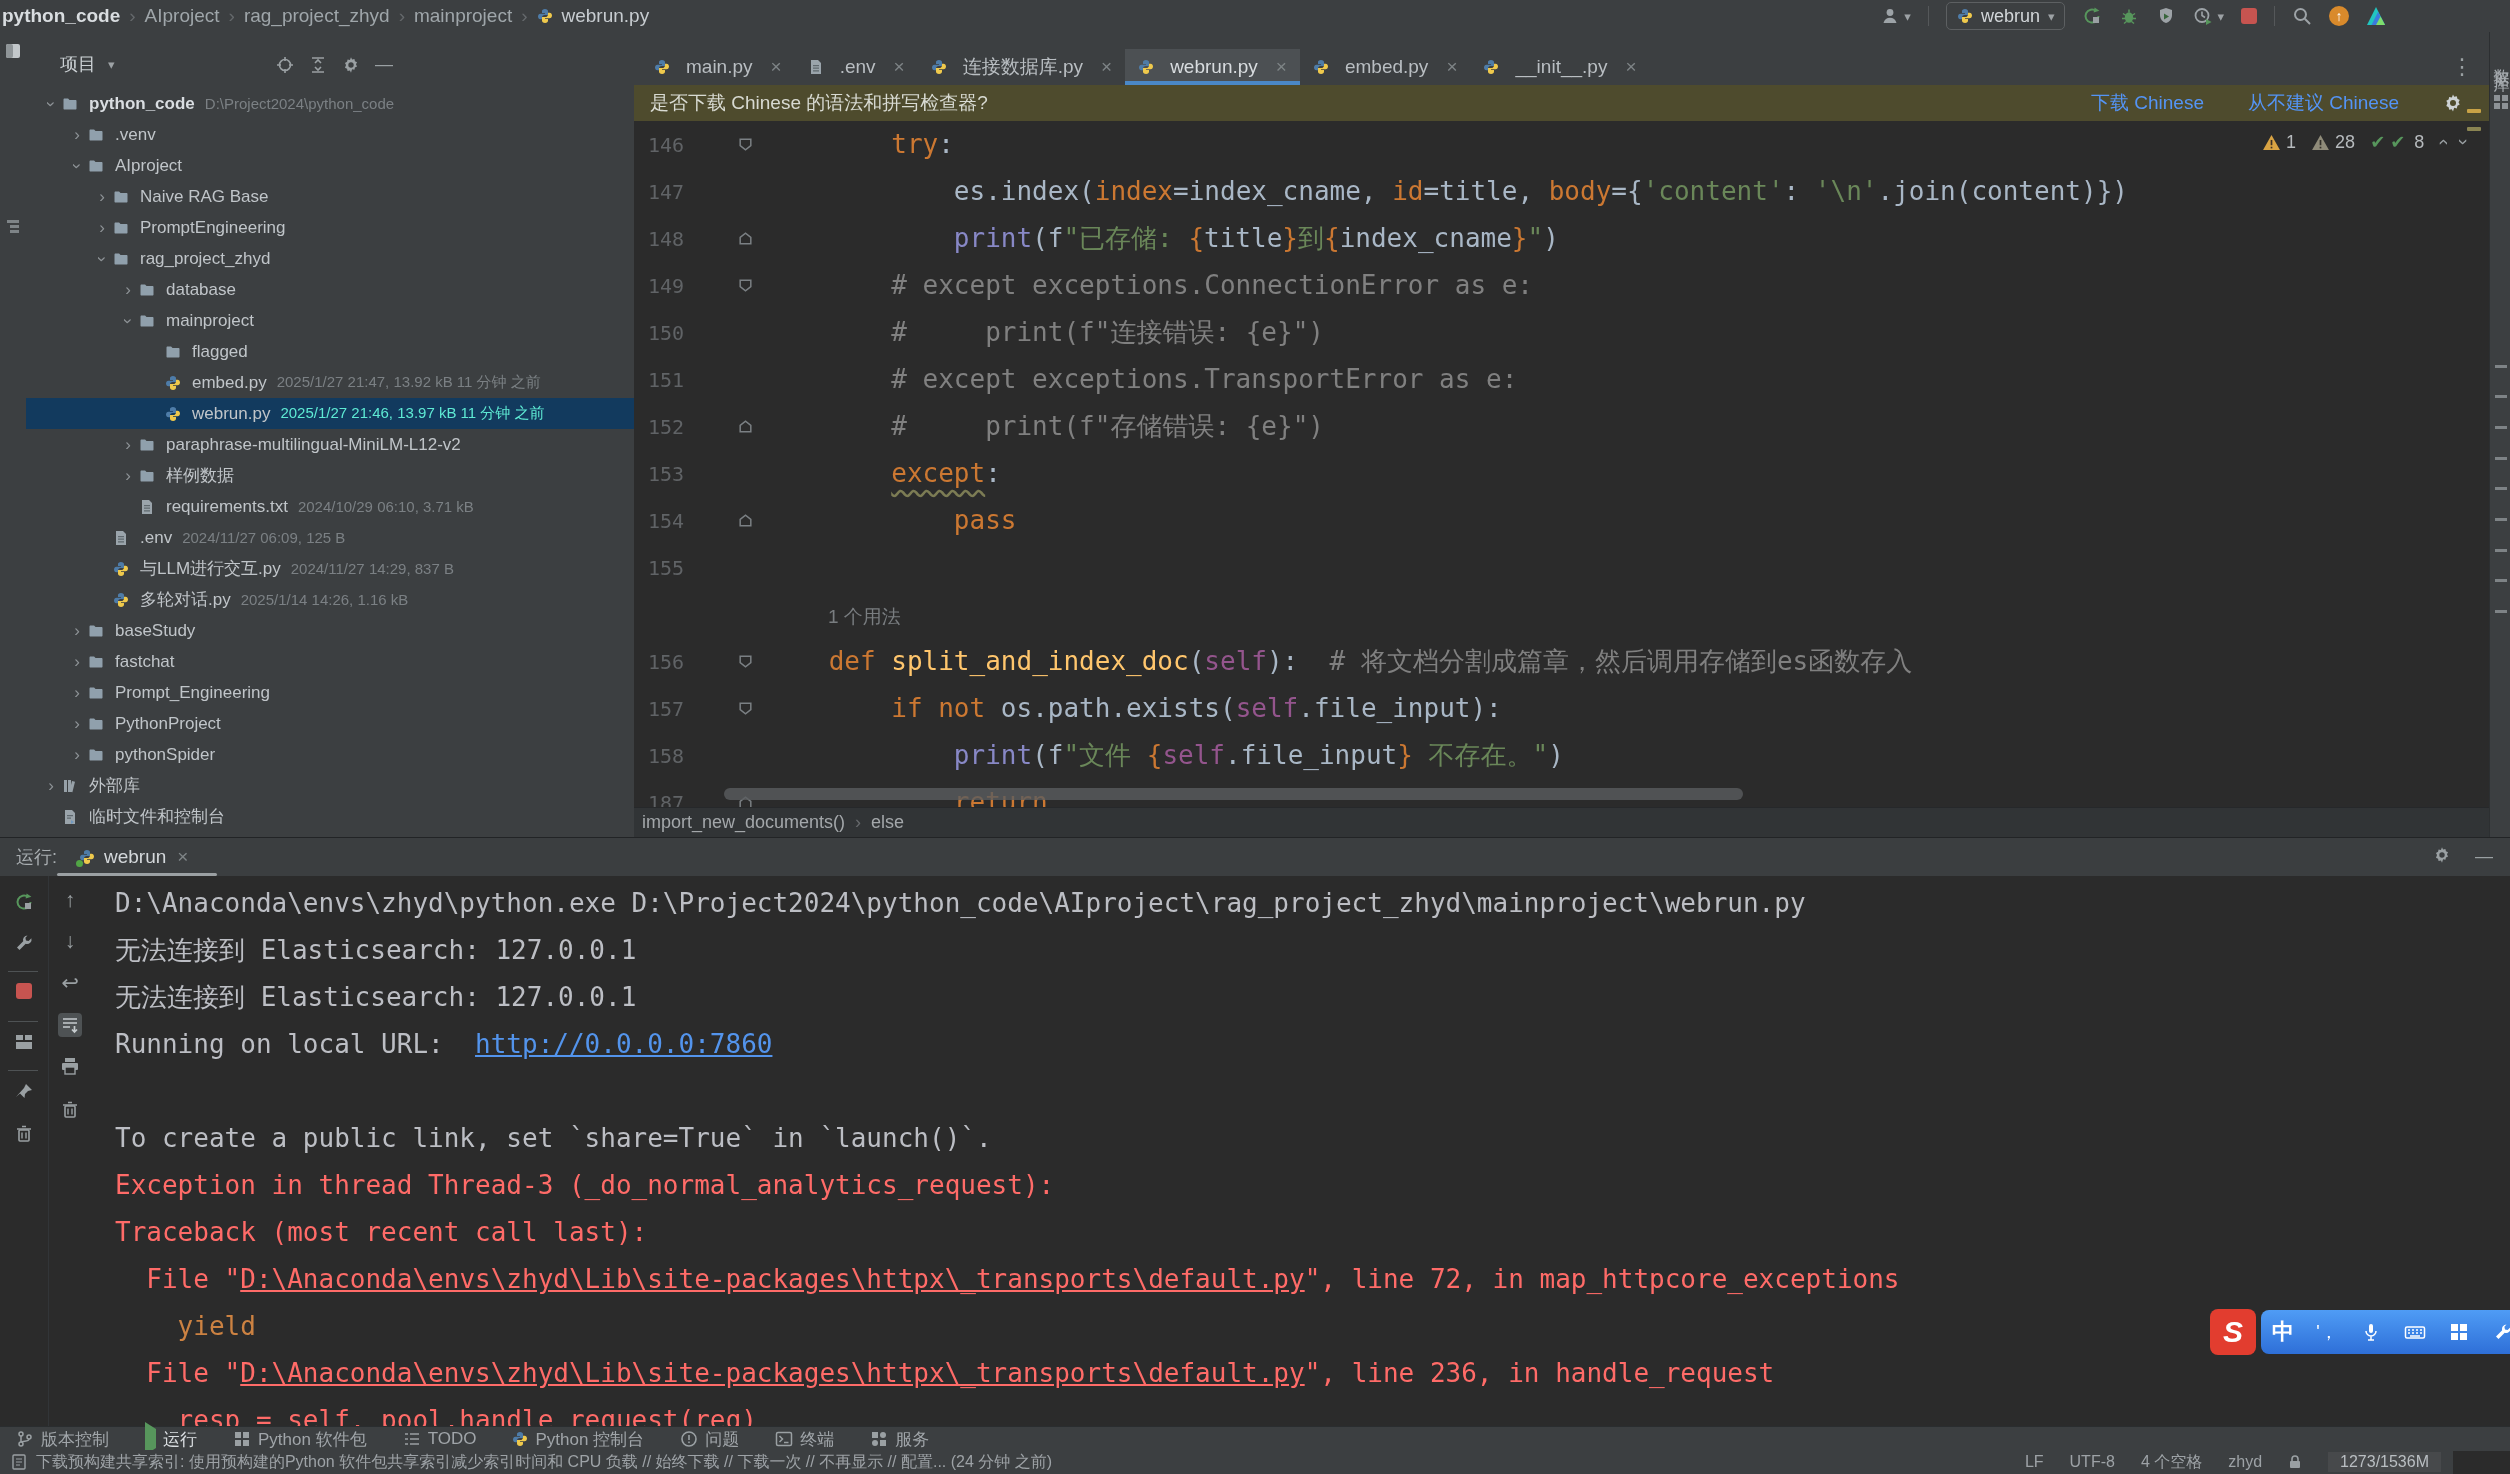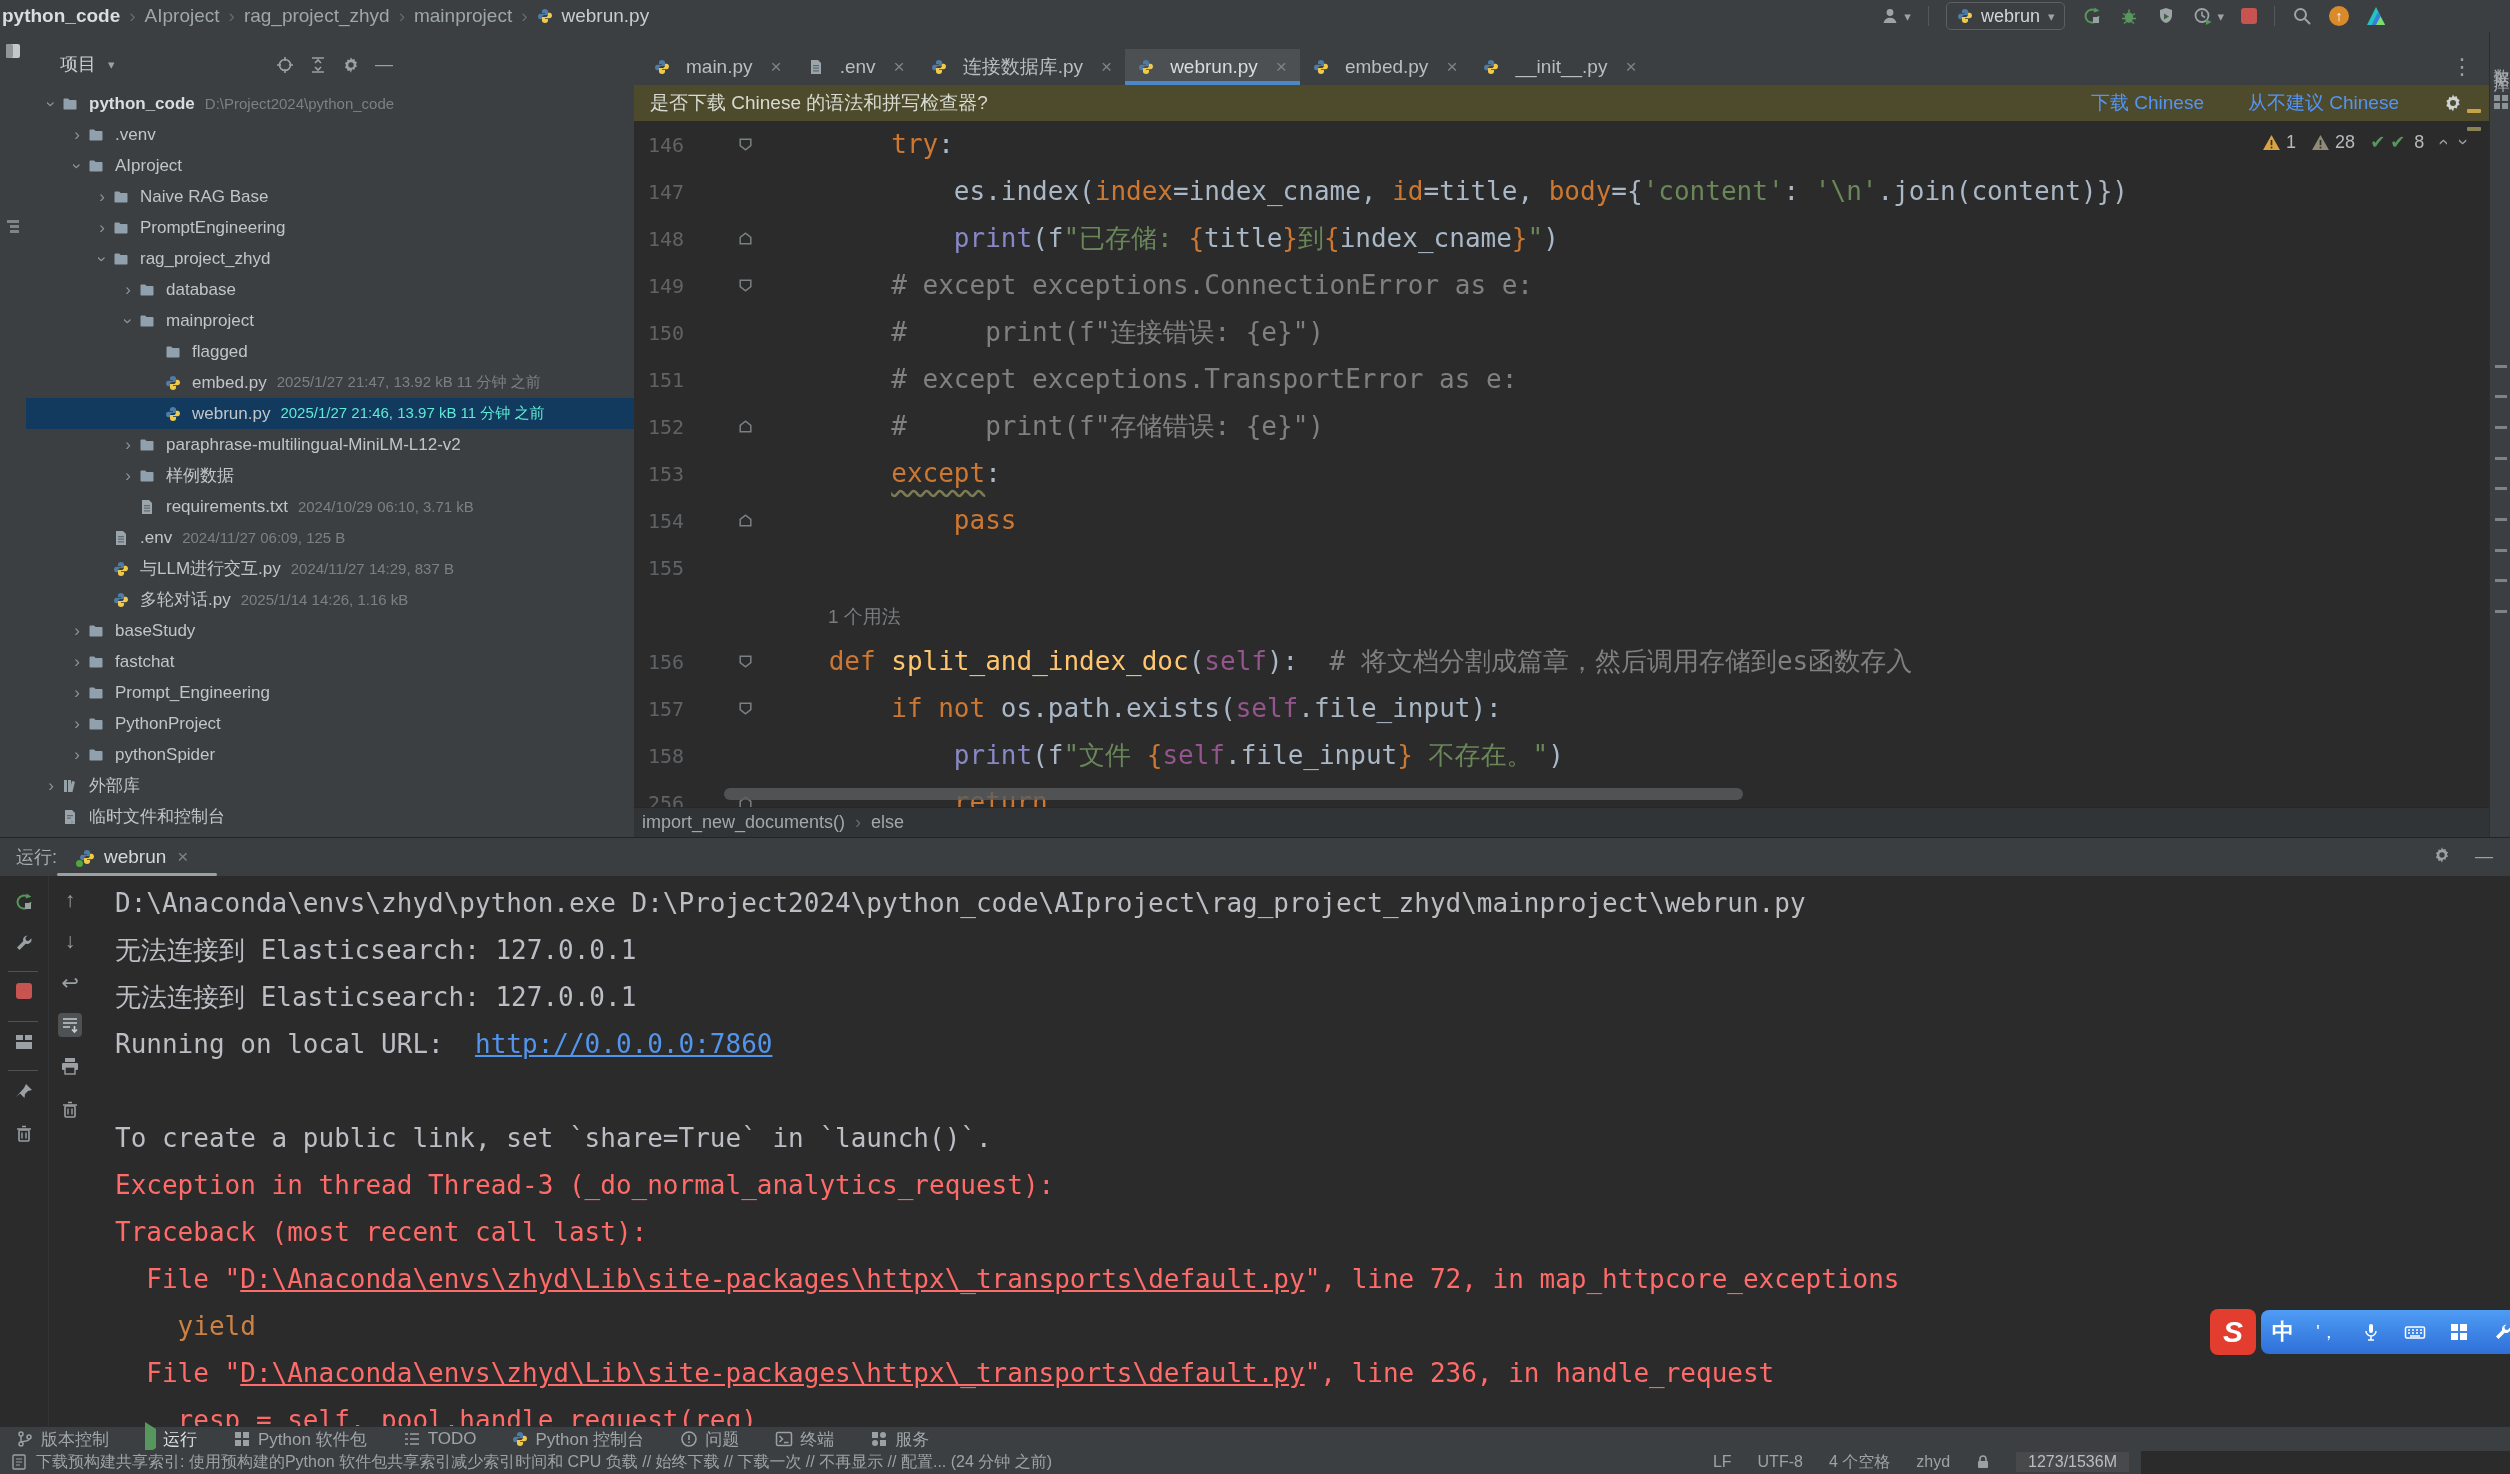--- a/index.html
+++ b/index.html
@@ -104,21 +104,21 @@
   #ime-s{width:46px;height:46px;background:#e23d2f;border-radius:8px;color:#fff;font-size:30px;font-weight:bold;
          display:flex;align-items:center;justify-content:center;font-style:italic;}
   #ime-bar{height:44px;background:linear-gradient(#4f9cf5,#2e6fd8);border-radius:8px;display:flex;align-items:center;}
   .ime-cell{width:44px;height:44px;display:flex;align-items:center;justify-content:center;color:#fff;font-size:22px;}
   
   #bottom-bar{position:absolute;left:0;top:1426px;width:2511px;height:25px;background:#3c3f41;border-top:1px solid #2a2d2f;
               display:flex;align-items:center;gap:36px;padding-left:16px;font-size:17px;color:#a0a5a9;box-sizing:border-box;}
   .bitem{display:flex;align-items:center;gap:7px;}
   .bitem.active{color:#d9dde0;}
   .play-tri{width:0;height:0;border-left:11px solid #57965c;border-top:7px solid transparent;border-bottom:7px solid transparent;}
-  #status-bar{position:absolute;left:0;top:1450px;width:2141px;height:24px;background:#3c3f41;display:flex;align-items:center;
+  #status-bar{position:absolute;left:0;top:1450px;width:2453px;height:24px;background:#3c3f41;display:flex;align-items:center;
               font-size:16px;color:#9da2a6;padding:0 12px;box-sizing:border-box;}
   #status-left{display:flex;align-items:center;gap:10px;white-space:nowrap;}
   #status-right{margin-left:auto;display:flex;align-items:center;gap:26px;}
   #memory{background:#47494b;color:#b9bec2;padding:1px 12px;}
 </style>
 </head>
 <body>
 
 <div id="topbar">
   <div id="crumbs">
@@ -725,21 +725,21 @@
           </span>
         </span>
         <pre class="ctext"><span class="sd">        </span><span class="sk">if </span><span class="sk">not </span><span class="sd">os.path.exists(</span><span class="sp">self</span><span class="sd">.file_input):</span></pre>
       </div>
       <div class="cline">
         <span class="cnum">158</span>
         <span class="cfold"></span>
         <pre class="ctext"><span class="sd">            </span><span class="sb">print</span><span class="sd">(f</span><span class="ss">"文件 </span><span class="sk">{</span><span class="sp">self</span><span class="sd">.file_input</span><span class="sk">}</span><span class="ss"> 不存在。"</span><span class="sd">)</span></pre>
       </div>
       <div class="cline">
-        <span class="cnum">256</span>
+        <span class="cnum">187</span>
         <span class="cfold">
           <span>
             <svg width="17" height="17" viewBox="0 0 16 16" style="transform:rotate(180deg)">
               <path d="M3 3h10v6l-5 4-5-4z" fill="none" stroke="#7b8084" stroke-width="1.4"></path>
             </svg>
           </span>
         </span>
         <pre class="ctext"><span class="sd">            </span><span class="sk">return</span></pre>
       </div>
     </div>

